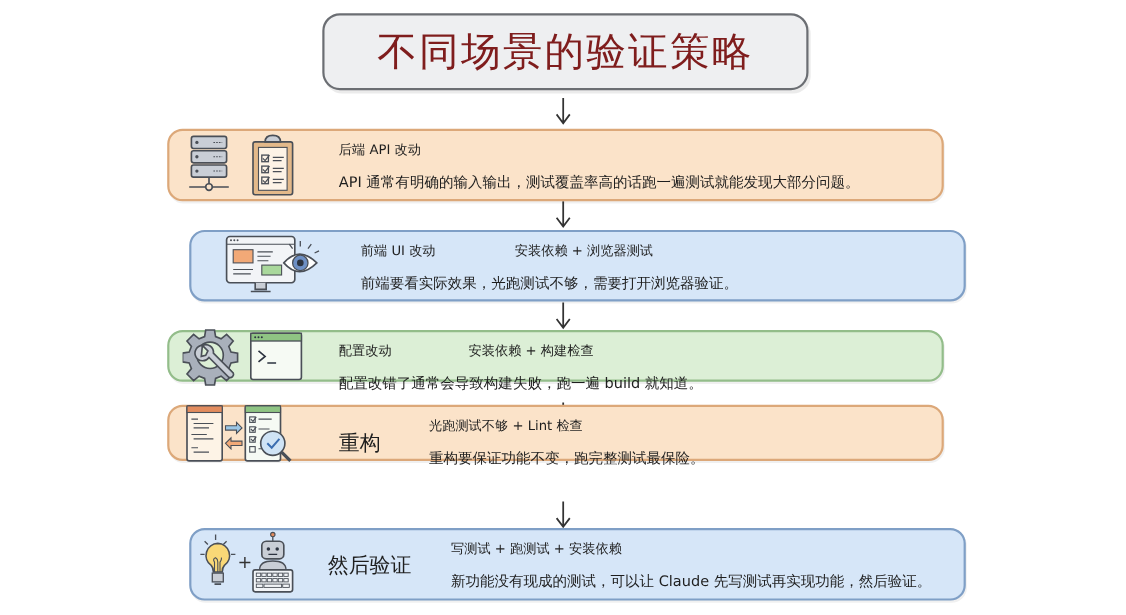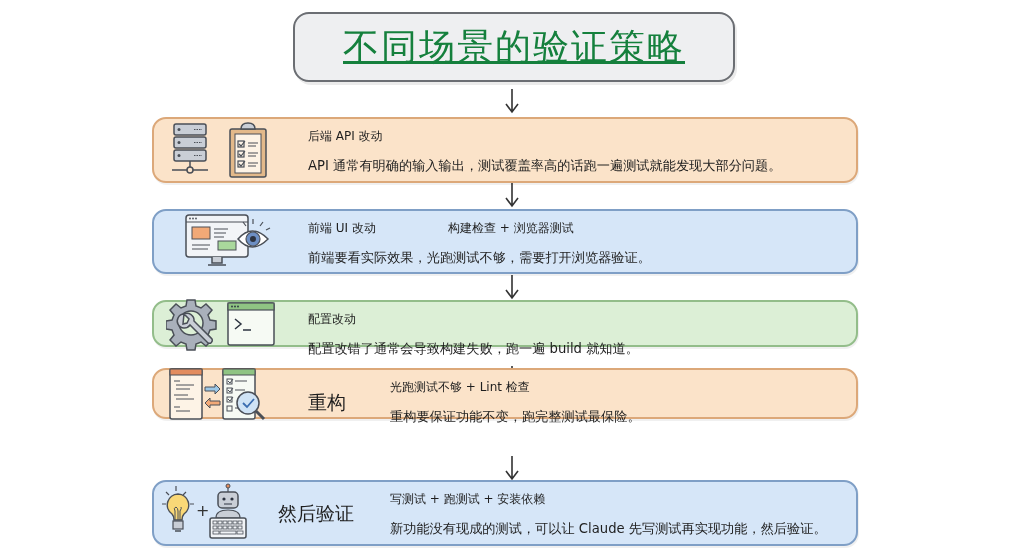--- a/index.html
+++ b/index.html
@@ -6,30 +6,30 @@
   body {
     width: 1024px; height: 559px; background: #ffffff; position: relative; overflow: hidden;
     font-family: "DejaVu Sans", "Liberation Sans", sans-serif; color: #1e1e1e;
   }
   .title-box {
     position: absolute; left: 293px; top: 12px; width: 438px; height: 66px;
     background: #eeeff1; border: 2px solid #6b6e73; border-radius: 16px;
     box-shadow: 2px 3px 0 rgba(0,0,0,0.08);
     display: flex; align-items: center; justify-content: center;
   }
-  .title-text { font-size: 36px; letter-spacing: 2px; color: #15803d; text-decoration: underline; }
+  .title-text { font-size: 36px; letter-spacing: 2px; color: #7f1d1d; }
   .arrow {
     position: absolute; left: 503px; width: 18px; height: 26px;
   }
   .card {
     position: absolute; left: 152px; width: 706px; border-radius: 14px;
     box-sizing: border-box; border: 2px solid; box-shadow: 1px 2px 0 rgba(0,0,0,0.06);
   }
   .card.orange { background: #fbe3c9; border-color: #dca879; }
-  .card.blue { background: #d6e6f8; border-color: #7f9fc6; }
+  .card.blue { background: #d6e6f8; border-color: #7f9fc6; margin-left: 20px; }
   .card.green { background: #dcefd6; border-color: #93bd8a; }
   .icon-area { position: absolute; top: 0; bottom: 0; display: flex; align-items: center; }
   .head {
     position: absolute; font-size: 12px; color: #1e1e1e; white-space: nowrap;
   }
   .desc {
     position: absolute; font-size: 13.2px; color: #1e1e1e; white-space: nowrap;
   }
   .label-big { position: absolute; font-size: 19px; white-space: nowrap; }
 </style>
@@ -106,21 +106,21 @@
       <rect x="34" y="28" width="18" height="9" fill="#a9d89c" stroke="#4a4f57" stroke-width="1"></rect>
       <path d="M30 16h14M30 20h12M30 24h10M8 32h18M8 36h16" stroke="#4a4f57" stroke-width="1"></path>
       <path d="M28 44v6h10v-6M24 52h18" stroke="#4a4f57" stroke-width="1.5" fill="#c9ced6"></path>
       <path d="M54 26 q14 -16 30 0 q-16 16 -30 0z" fill="#ffffff" stroke="#4a4f57" stroke-width="1.5"></path>
       <circle cx="69" cy="26" r="7" fill="#6d8fc4" stroke="#4a4f57" stroke-width="1.2"></circle>
       <circle cx="69" cy="26" r="3" fill="#2c3340"></circle>
       <path d="M69 11v-5M76 13l3-4M62 13l-3-4M82 17l4-2" stroke="#4a4f57" stroke-width="1.2"></path>
     </svg>
   </div>
   <span class="head" style="left:154px;top:9px">前端 UI 改动</span>
-  <span class="head" style="left:294px;top:9px">构建检查 + 浏览器测试</span>
+  <span class="head" style="left:294px;top:9px">安装依赖 + 浏览器测试</span>
   <span class="desc" style="left:154px;top:38px">前端要看实际效果，光跑测试不够，需要打开浏览器验证。</span>
 </div>
 
 <div class="card green" style="top:300px;height:47px">
   <div class="icon-area" style="left:12px">
     <svg width="52" height="54" viewBox="0 0 52 54">
       <g transform="translate(25,26)">
         <path d="M-4 -23 h8 l1 6 l5 2 l5 -4 l6 6 l-4 5 l2 5 l6 1 v8 l-6 1 l-2 5 l4 5 l-6 6 l-5 -4 l-5 2 l-1 6 h-8 l-1 -6 l-5 -2 l-5 4 l-6 -6 l4 -5 l-2 -5 l-6 -1 v-8 l6 -1 l2 -5 l-4 -5 l6 -6 l5 4 l5 -2z" fill="#a9b0bb" stroke="#4a4f57" stroke-width="1.5"></path>
         <circle r="12" fill="#dcefd6" stroke="#4a4f57" stroke-width="1.5"></circle>
       </g>
@@ -131,20 +131,21 @@
       <rect x="2" y="2" width="46" height="7" fill="#8fc483" stroke="#4a4f57" stroke-width="1.2"></rect>
       <g fill="#2c3340">
           <circle cx="6" cy="5.5" r="0.9"></circle>
           <circle cx="9" cy="5.5" r="0.9"></circle>
           <circle cx="12" cy="5.5" r="0.9"></circle>
         </g>
       <path d="M9 18l6 5l-6 5M17 29h8" stroke="#2c3340" stroke-width="1.5" fill="none"></path>
     </svg>
   </div>
   <span class="head" style="left:154px;top:9px">配置改动</span>
+  <span class="head" style="left:272px;top:9px">安装依赖 + 构建检查</span>
   <span class="desc" style="left:154px;top:38px">配置改错了通常会导致构建失败，跑一遍 build 就知道。</span>
 </div>
 
 <div class="card orange" style="top:368px;height:51px">
   <div class="icon-area" style="left:14px">
     <svg width="100" height="58" viewBox="0 0 100 58">
       <g>
         <rect x="2" y="4" width="32" height="50" rx="2" fill="#fdf3e6" stroke="#4a4f57" stroke-width="1.5"></rect>
         <rect x="2" y="4" width="32" height="6" fill="#e38c5e" stroke="#4a4f57" stroke-width="1"></rect>
         <path d="M6 16h6M8 20h18M8 24h14M6 30h14M8 34h18M6 42h6M8 46h14" stroke="#4a4f57" stroke-width="1"></path>

